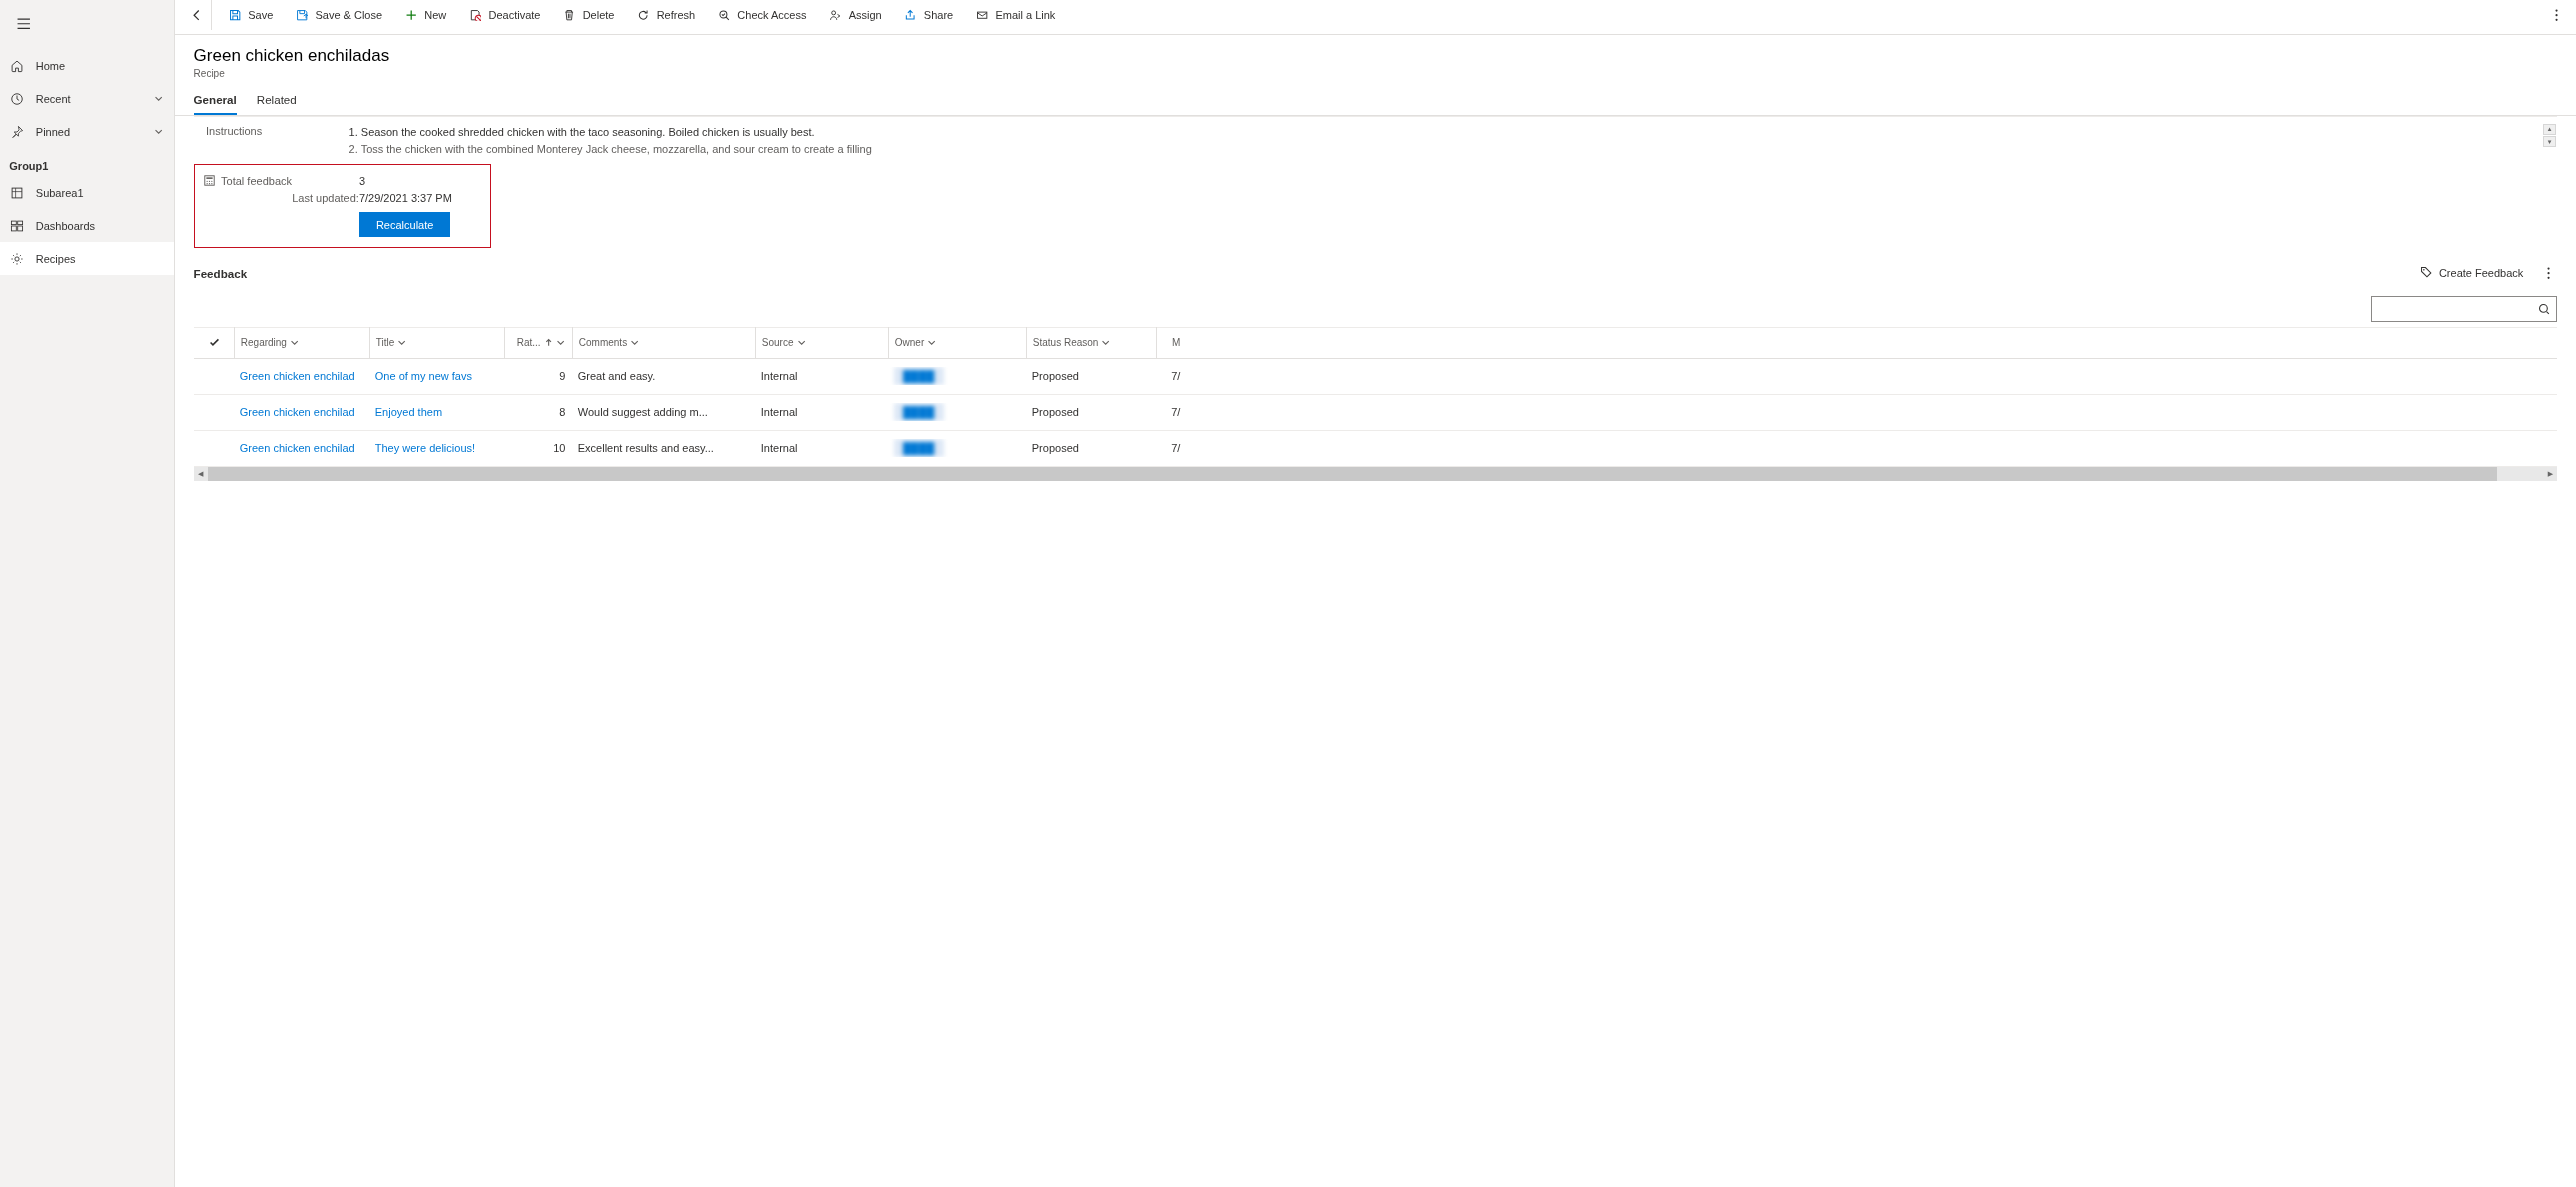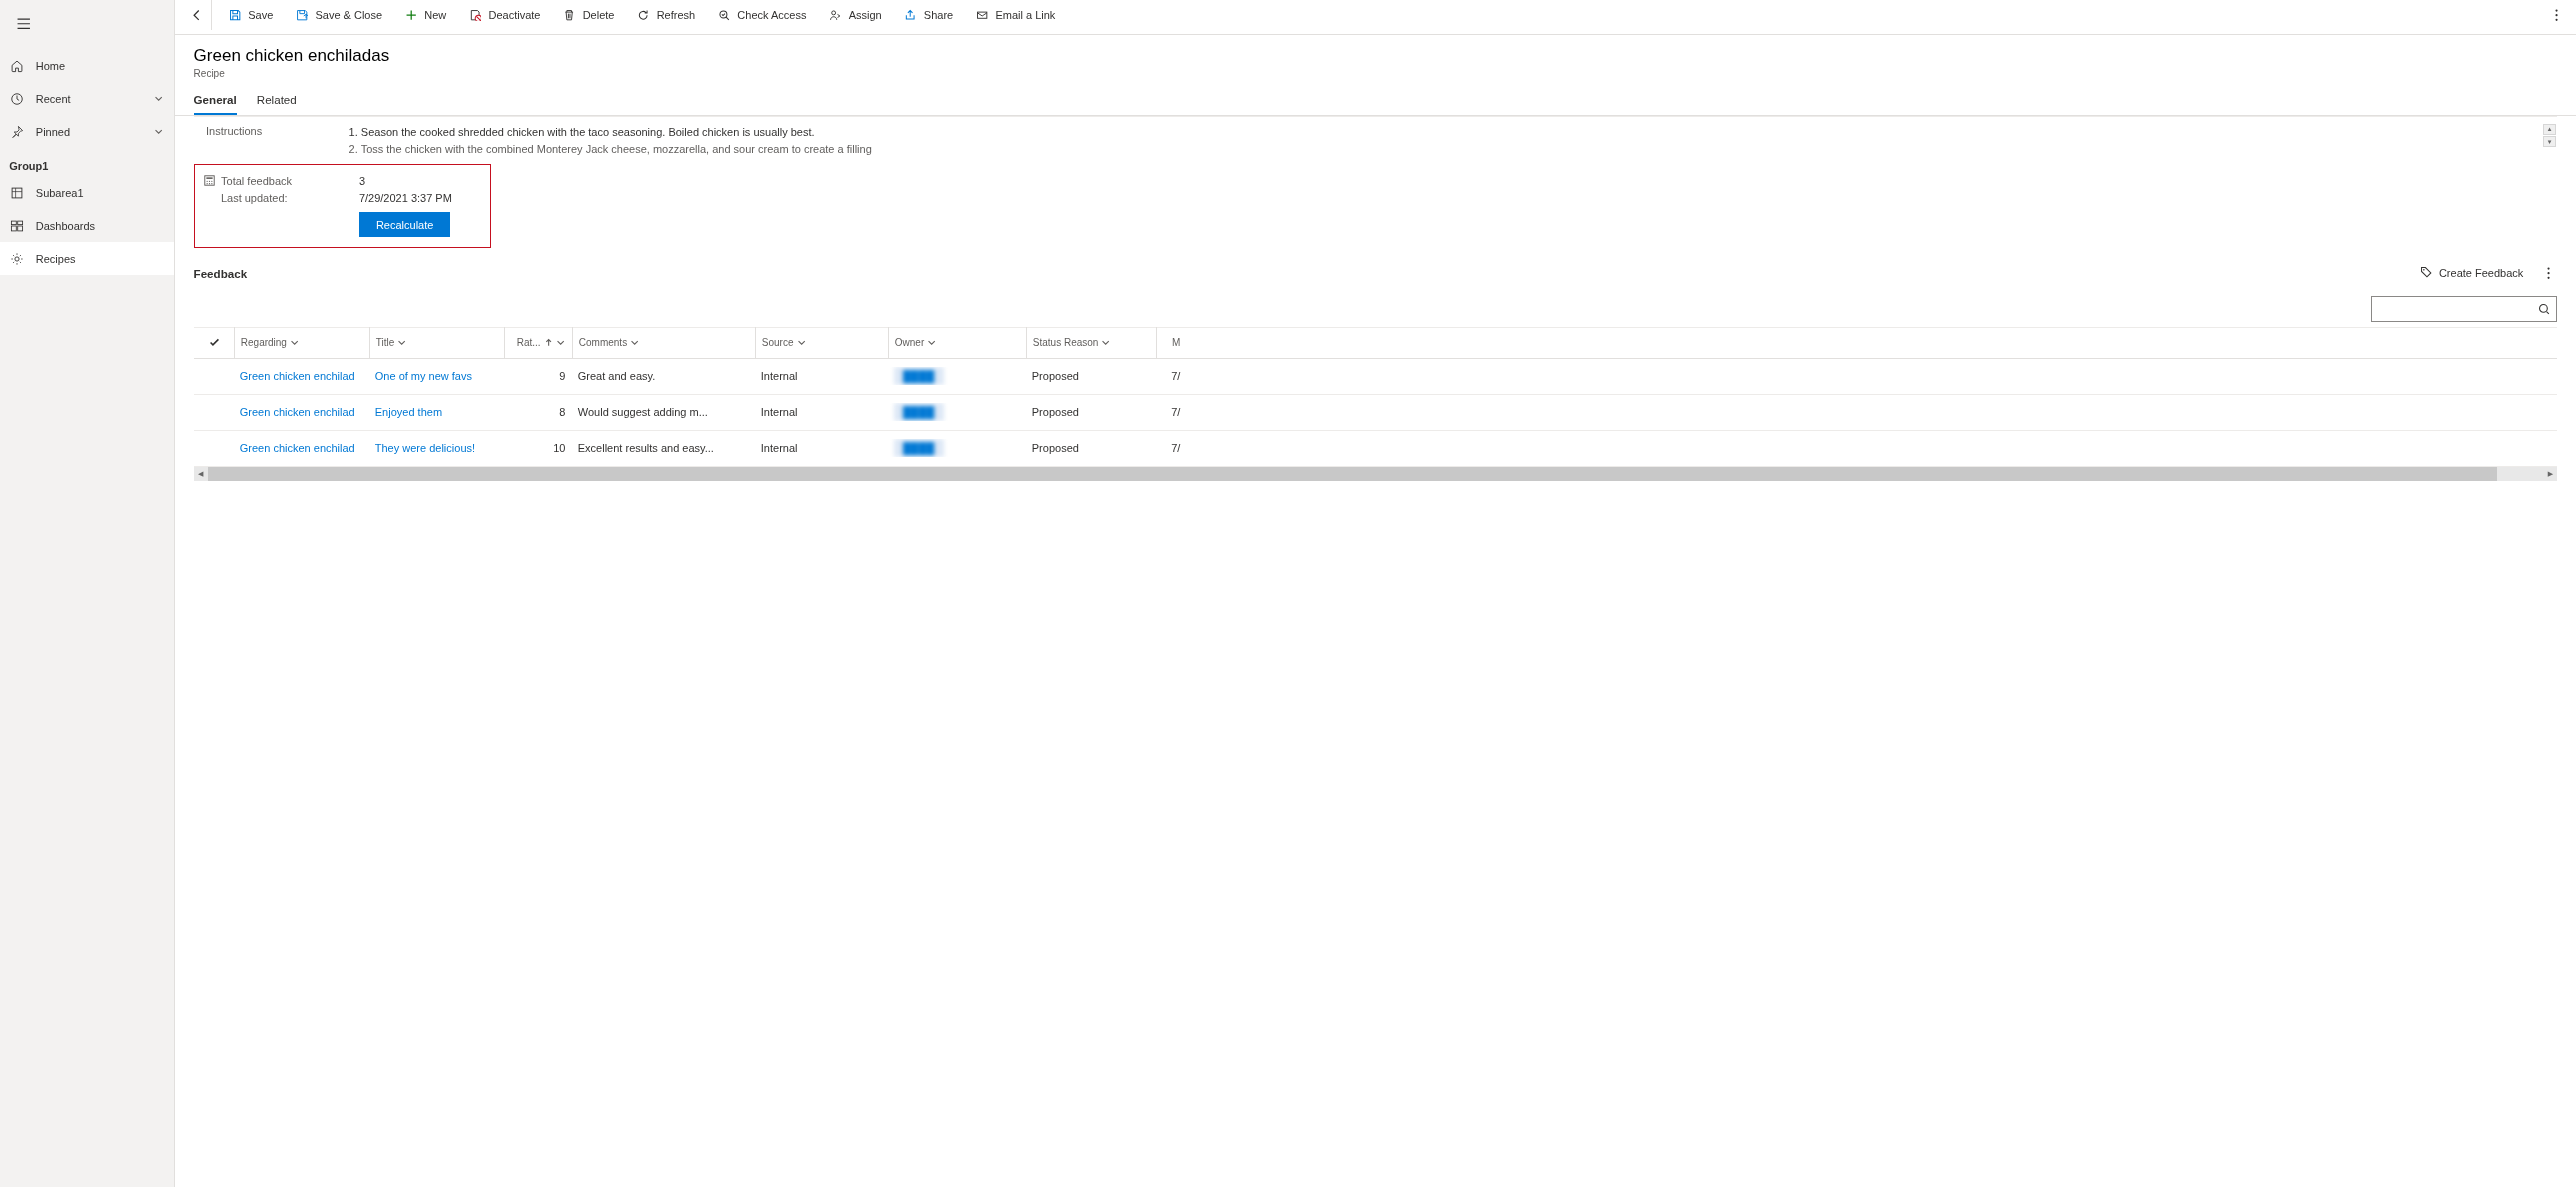--- a/index.html
+++ b/index.html
@@ -308,21 +308,21 @@
                   <circle cx="10" cy="8" r="0.8" fill="#605e5c"></circle>
                   <circle cx="4" cy="11" r="0.8" fill="#605e5c"></circle>
                   <circle cx="7" cy="11" r="0.8" fill="#605e5c"></circle>
                   <circle cx="10" cy="11" r="0.8" fill="#605e5c"></circle>
                 </svg></span>
             <span>Total feedback</span>
           </div>
           <div class="hl-value">3</div>
         </div>
         <div class="hl-row">
-          <div class="hl-label" style="padding-left:17px;">
+          <div class="hl-label" style="padding-left:17px;justify-content:flex-end;">
             <span>Last updated:</span>
           </div>
           <div class="hl-value">7/29/2021 3:37 PM</div>
         </div>
         <button class="btn-primary">Recalculate</button>
       </div>
 
       <div class="section-header">
         <div class="section-title">Feedback</div>
         <div class="section-actions">

